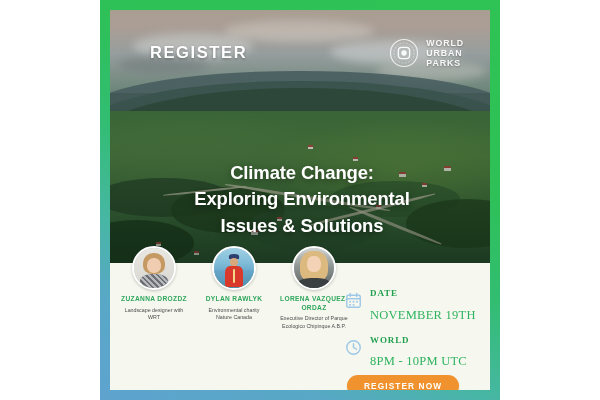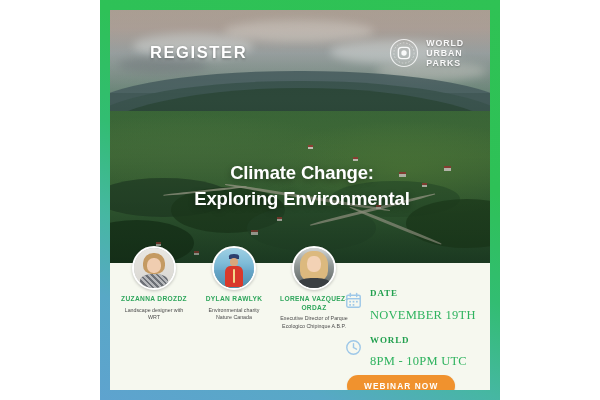--- a/index.html
+++ b/index.html
@@ -327,20 +327,21 @@
           <span class="logo-words">
             <span>WORLD</span><br>
             <span>URBAN</span><br>
             <span>PARKS</span>
           </span>
         </div>
 
         <div class="headline">
           <span>Climate Change:</span>
           <span>Exploring Environmental</span>
+          <span>Issues &amp; Solutions</span>
         </div>
       </div>
 
       <div class="panel">
 
         <div class="speakers">
 
           <div class="speaker">
             <div class="avatar">
               <div class="av-inner a1">
@@ -411,19 +412,19 @@
               </svg>
             </span>
             <span>
               <span class="meta-label" style="display:block">WORLD</span>
               <span class="meta-value" style="display:block">8PM - 10PM UTC</span>
             </span>
           </div>
 
         </div>
 
-        <button class="register">WEBINAR NOW</button>
+        <button class="register">REGISTER NOW</button>
 
       </div>
     </div>
   </div>
 
 </div>
 
 </body></html>

